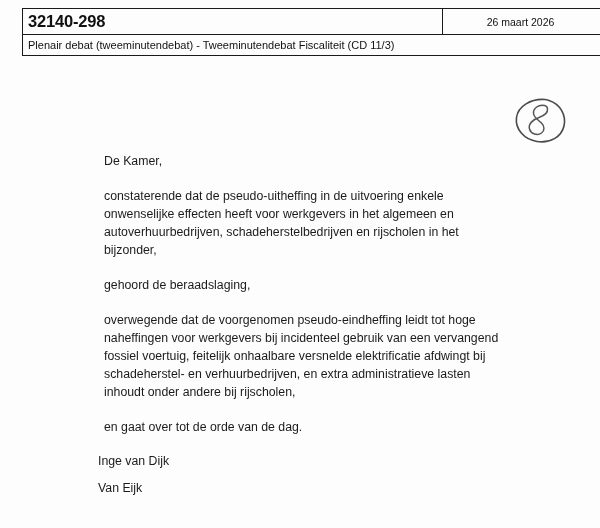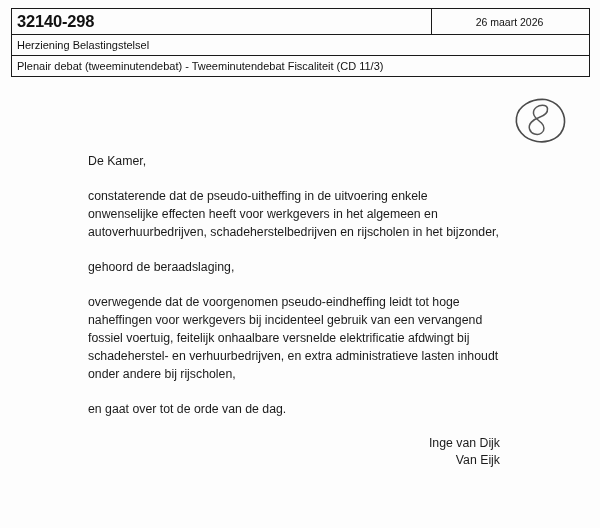--- a/index.html
+++ b/index.html
@@ -12,21 +12,21 @@
     background: #fdfdfd;
     font-family: "Liberation Sans", sans-serif;
     color: #111111;
     overflow: hidden;
     position: relative;
   }
 
   
   .header-table {
     position: absolute;
-    left: 11px;
+    left: 22px;
     top: 8px;
     width: 578px;
     border-collapse: collapse;
     table-layout: fixed;
   }
   .header-table td {
     border: 1px solid #1a1a1a;
     padding: 0;
     vertical-align: middle;
   }
@@ -76,50 +76,44 @@
   
   .body-text {
     position: absolute;
     left: 88px;
     top: 152px;
     width: 412px;
   }
   .para {
     font-size: 12.3px;
     line-height: 18px;
-    margin: 0 0 17px 0;
+    margin: 0 0 17px 16px;
     color: #1b1b1b;
   }
   .para.sig-line {
-    margin: 0;
+    margin: 10px;
     line-height: 17px;
-    text-align: right;
   }
   .sig-block { margin-top: 0; }
 </style>
 </head>
 <body>
 
 <table class="header-table">
   <colgroup>
     <col style="width:420px">
     <col style="width:158px">
   </colgroup>
   <tbody>
     <tr class="row-title">
       <td>
         <div class="cell-inner doc-number">32140-298</div>
       </td>
       <td>
         <div class="cell-inner doc-date">26 maart 2026</div>
-      </td>
-    </tr>
-    <tr class="row-sub">
-      <td colspan="2">
-        <div class="cell-inner sub-text">Herziening Belastingstelsel</div>
       </td>
     </tr>
     <tr class="row-debat">
       <td colspan="2">
         <div class="cell-inner debat-text">Plenair debat (tweeminutendebat) - Tweeminutendebat Fiscaliteit (CD 11/3)</div>
       </td>
     </tr>
   </tbody>
 </table>
 

